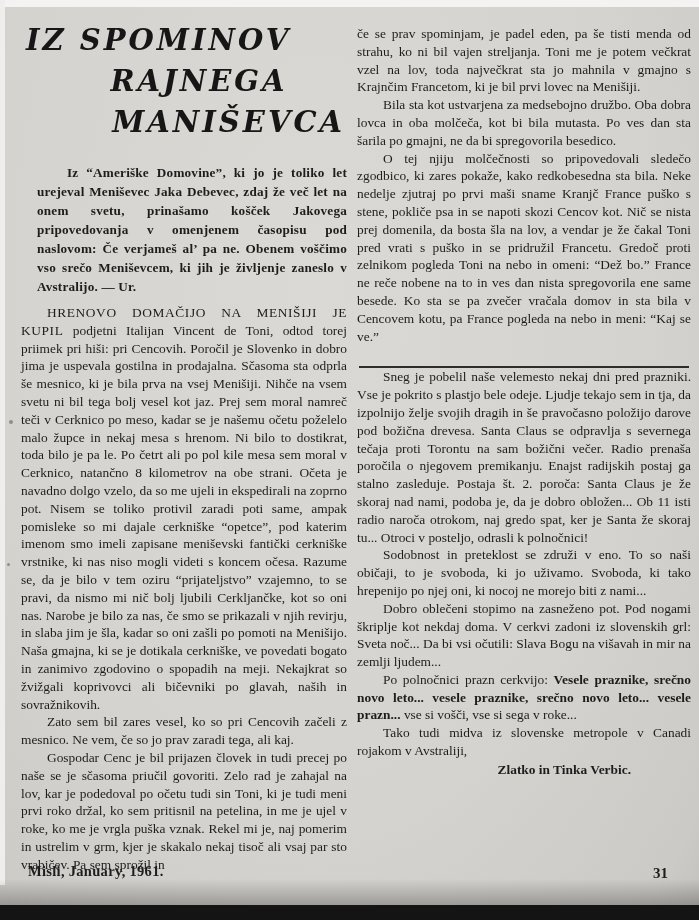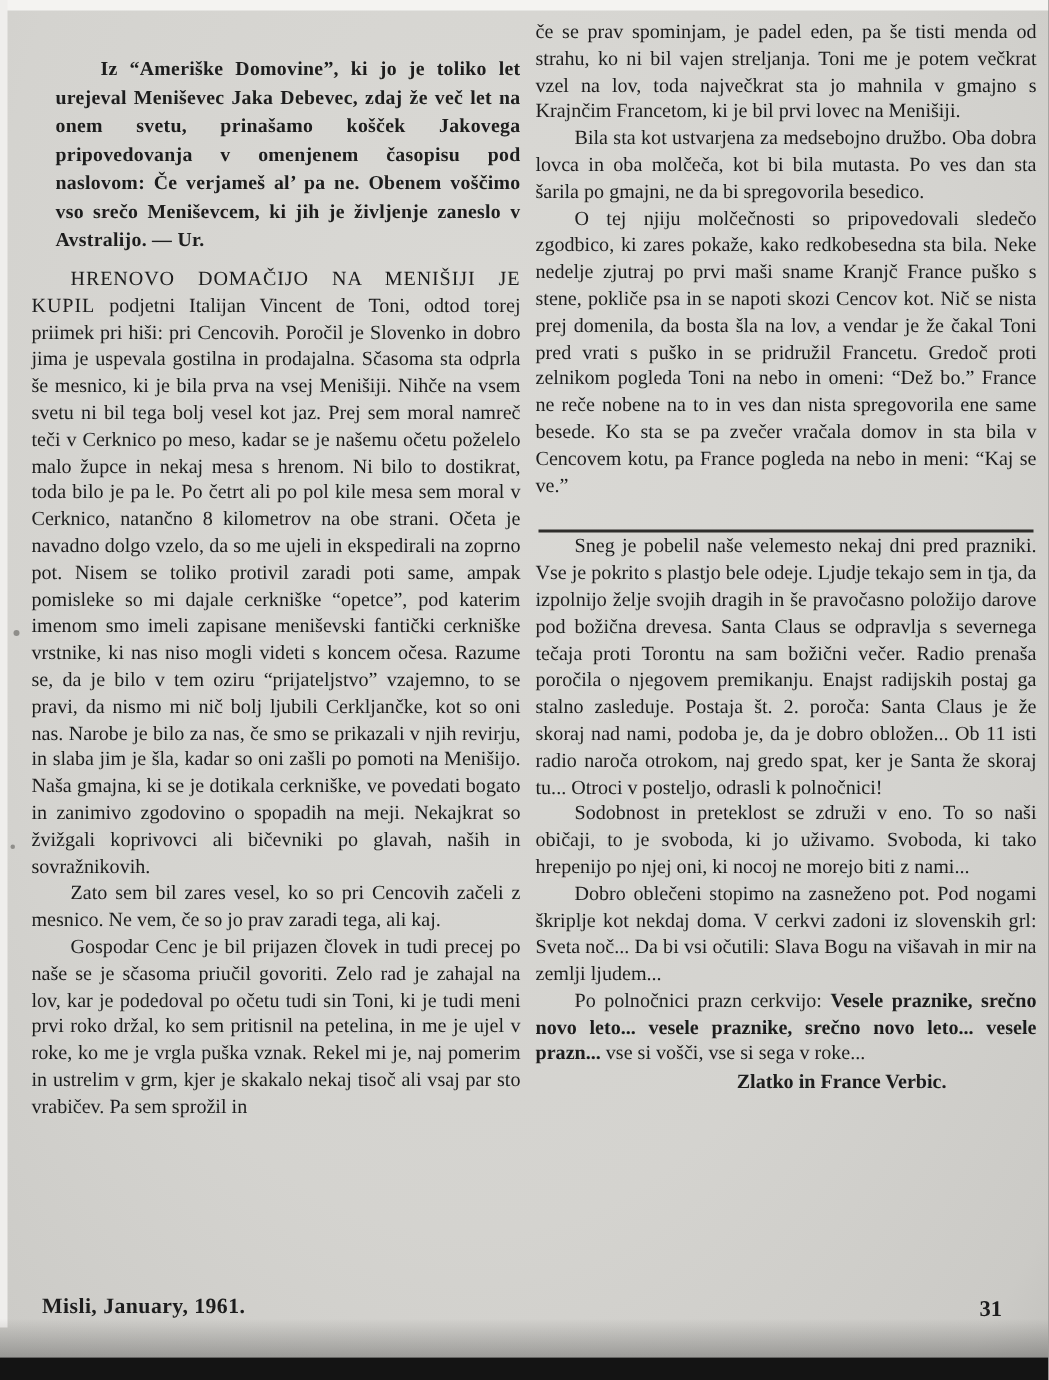--- a/index.html
+++ b/index.html
@@ -15,21 +15,21 @@
   .strip-top{position:absolute;top:0;left:0;right:0;height:7px;background:#f4f3f1;}
   .strip-left{position:absolute;top:0;left:0;width:5px;height:885px;background:#efeeec;}
   .shade-bottom{position:absolute;left:0;right:0;bottom:15px;height:26px;
     background:linear-gradient(to bottom, rgba(20,20,20,0), rgba(20,20,20,0.28));}
   .bar-bottom{position:absolute;left:0;right:0;bottom:0;height:15px;background:#141414;}
   .speckle{position:absolute;background:#8f8e8a;border-radius:50%;}
   .sp1{left:9px;top:420px;width:4px;height:4px;}
   .sp2{left:7px;top:563px;width:3px;height:3px;}
 
   .col-left{position:absolute;left:21px;top:16px;width:326px;}
-  .col-right{position:absolute;left:357px;top:12px;width:334px;}
+  .col-right{position:absolute;left:357px;top:25px;width:334px;}
 
   .title{
     font-family:"DejaVu Serif", serif;
     font-style:italic;font-weight:bold;
     font-size:29px;letter-spacing:3px;line-height:41px;
     color:#161616;margin:4px 0 10px 0;
   }
   .title .l1{text-align:left;padding-left:5px;}
   .title .l2{text-align:center;padding-left:30px;}
   .title .l3{text-align:right;padding-right:2px;}
@@ -59,20 +59,25 @@
 </style>
 </head>
 <body>
 
 <div class="page">
 
   <div class="strip-top"></div>
   <div class="strip-left"></div>
 
   <div class="col-left">
+    <div class="title">
+      <div class="l1">IZ SPOMINOV</div>
+      <div class="l2">RAJNEGA</div>
+      <div class="l3">MANIŠEVCA</div>
+    </div>
 
     <p class="intro">Iz “Ameriške Domovine”, ki jo je toliko let urejeval Meniševec Jaka Debevec, zdaj že več let na onem svetu, prinašamo košček Jakovega pripovedovanja v omenjenem časopisu pod naslovom: Če verjameš al’ pa ne. Obenem voščimo vso srečo Meniševcem, ki jih je življenje zaneslo v Avstralijo. — Ur.</p>
 
     <div class="body-text">
       <p class="para"><span class="caps-lead">HRENOVO DOMAČIJO NA MENIŠIJI JE KUPIL</span><span> podjetni Italijan Vincent de Toni, odtod torej priimek pri hiši: pri Cencovih. Poročil je Slovenko in dobro jima je uspevala gostilna in prodajalna. Sčasoma sta odprla še mesnico, ki je bila prva na vsej Menišiji. Nihče na vsem svetu ni bil tega bolj vesel kot jaz. Prej sem moral namreč teči v Cerknico po meso, kadar se je našemu očetu poželelo malo župce in nekaj mesa s hrenom. Ni bilo to dostikrat, toda bilo je pa le. Po četrt ali po pol kile mesa sem moral v Cerknico, natančno 8 kilometrov na obe strani. Očeta je navadno dolgo vzelo, da so me ujeli in ekspedirali na zoprno pot. Nisem se toliko protivil zaradi poti same, ampak pomisleke so mi dajale cerkniške “opetce”, pod katerim imenom smo imeli zapisane meniševski fantički cerkniške vrstnike, ki nas niso mogli videti s koncem očesa. Razume se, da je bilo v tem oziru “prijateljstvo” vzajemno, to se pravi, da nismo mi nič bolj ljubili Cerkljančke, kot so oni nas. Narobe je bilo za nas, če smo se prikazali v njih revirju, in slaba jim je šla, kadar so oni zašli po pomoti na Menišijo. Naša gmajna, ki se je dotikala cerkniške, ve povedati bogato in zanimivo zgodovino o spopadih na meji. Nekajkrat so žvižgali koprivovci ali bičevniki po glavah, naših in sovražnikovih.</span></p>
       <p class="para">Zato sem bil zares vesel, ko so pri Cencovih začeli z mesnico. Ne vem, če so jo prav zaradi tega, ali kaj.</p>
       <p class="para">Gospodar Cenc je bil prijazen človek in tudi precej po naše se je sčasoma priučil govoriti. Zelo rad je zahajal na lov, kar je podedoval po očetu tudi sin Toni, ki je tudi meni prvi roko držal, ko sem pritisnil na petelina, in me je ujel v roke, ko me je vrgla puška vznak. Rekel mi je, naj pomerim in ustrelim v grm, kjer je skakalo nekaj tisoč ali vsaj par sto vrabičev. Pa sem sprožil in</p>
     </div>
   </div>
 
@@ -84,21 +89,22 @@
     </div>
 
     <div class="divider"></div>
 
 
     <div class="body-text">
       <p class="para">Sneg je pobelil naše velemesto nekaj dni pred prazniki. Vse je pokrito s plastjo bele odeje. Ljudje tekajo sem in tja, da izpolnijo želje svojih dragih in še pravočasno položijo darove pod božična drevesa. Santa Claus se odpravlja s severnega tečaja proti Torontu na sam božični večer. Radio prenaša poročila o njegovem premikanju. Enajst radijskih postaj ga stalno zasleduje. Postaja št. 2. poroča: Santa Claus je že skoraj nad nami, podoba je, da je dobro obložen... Ob 11 isti radio naroča otrokom, naj gredo spat, ker je Santa že skoraj tu... Otroci v posteljo, odrasli k polnočnici!</p>
       <p class="para">Sodobnost in preteklost se združi v eno. To so naši običaji, to je svoboda, ki jo uživamo. Svoboda, ki tako hrepenijo po njej oni, ki nocoj ne morejo biti z nami...</p>
       <p class="para">Dobro oblečeni stopimo na zasneženo pot. Pod nogami škriplje kot nekdaj doma. V cerkvi zadoni iz slovenskih grl: Sveta noč... Da bi vsi očutili: Slava Bogu na višavah in mir na zemlji ljudem...</p>
       <p class="para"><span>Po polnočnici prazn cerkvijo: </span><span class="bold-inline">Vesele praznike, srečno novo leto... vesele praznike, srečno novo leto... vesele prazn...</span><span> vse si vošči, vse si sega v roke...</span></p>
-      <p class="para no-indent signature">Zlatko in France Verbic.</p>
+      <p class="para">Tako tudi midva iz slovenske metropole v Canadi rojakom v Avstraliji,</p>
+      <p class="para no-indent signature">Zlatko in Tinka Verbic.</p>
     </div>
   </div>
 
   <div class="footer-left">Misli, January, 1961.</div>
   <div class="page-num">31</div>
 
   <div class="speckle sp1"></div>
   <div class="speckle sp2"></div>
   <div class="shade-bottom"></div>
   <div class="bar-bottom"></div>

